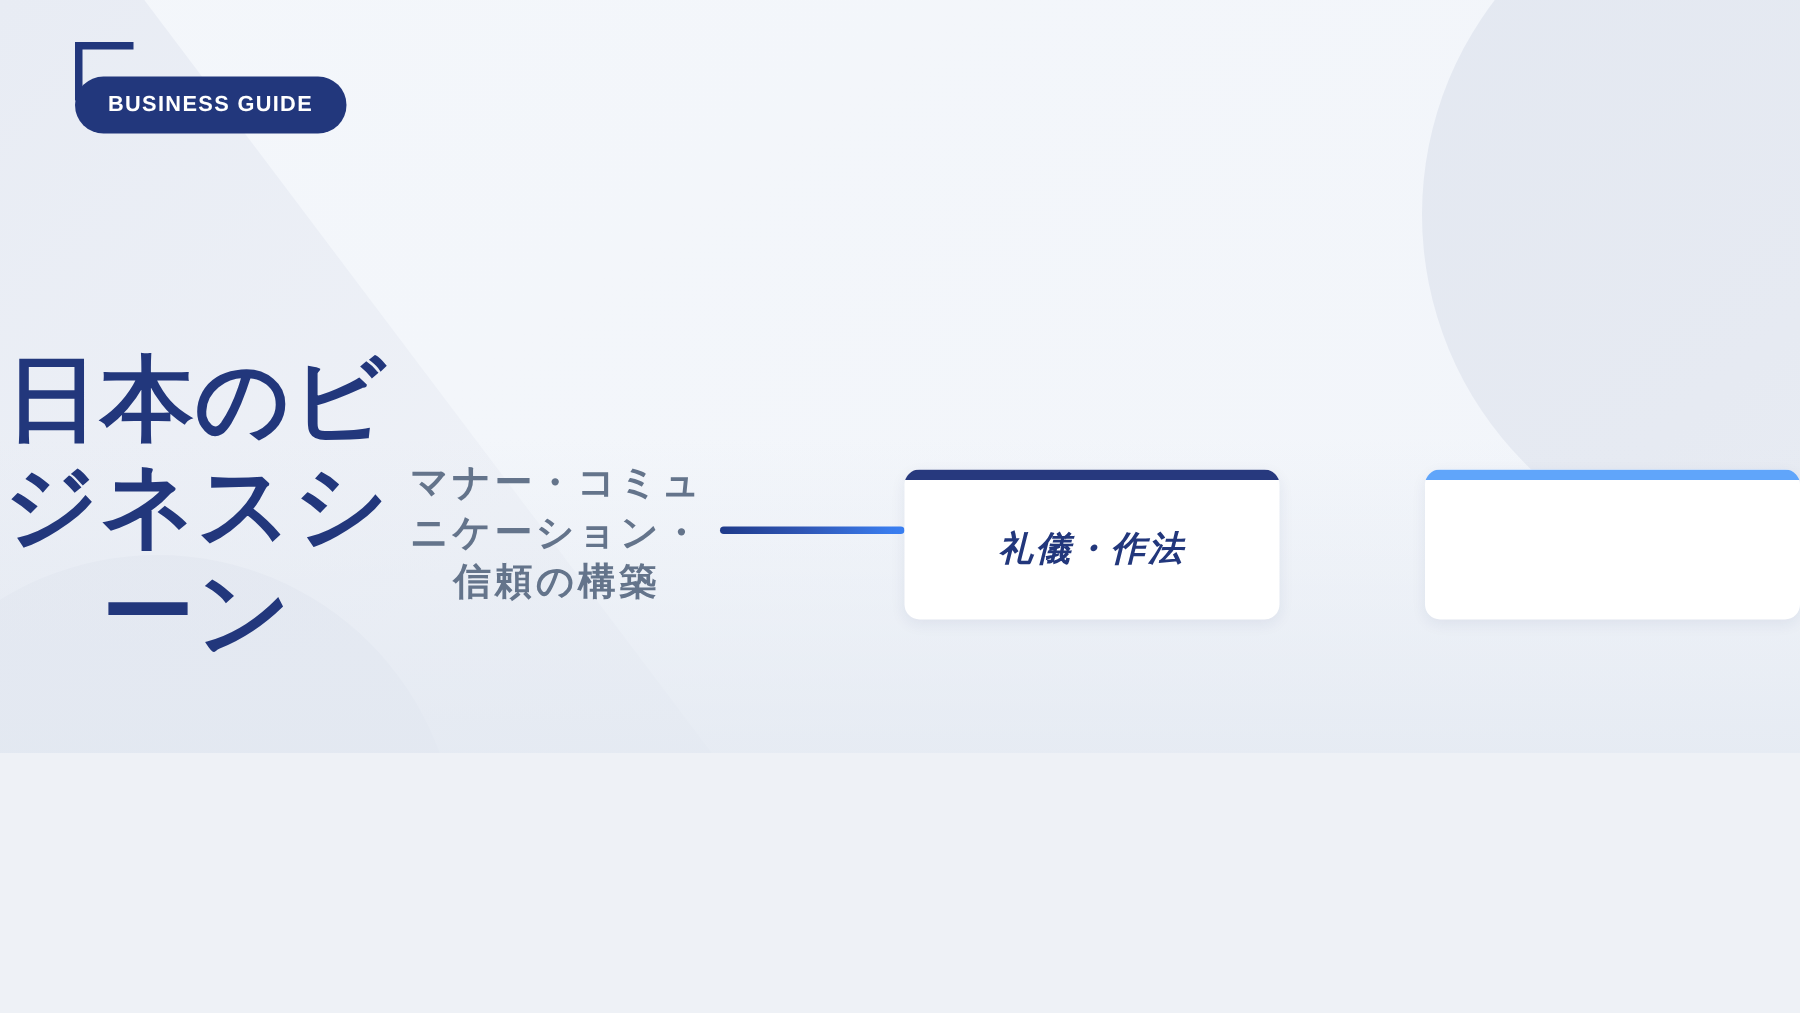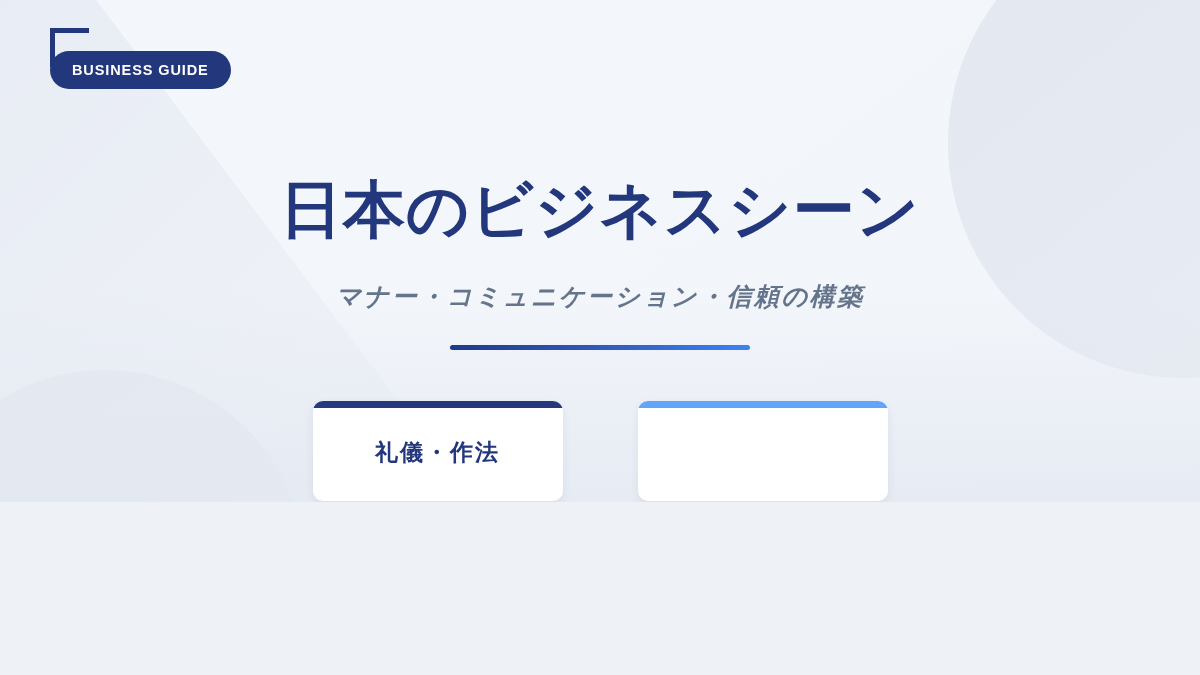--- a/index.html
+++ b/index.html
@@ -109,21 +109,21 @@
   }
 
   
   .content {
     position: absolute;
     top: 0;
     left: 0;
     width: 1200px;
     height: 675px;
     display: flex;
-    flex-direction: column;
+    flex-direction: row;
     align-items: center;
     justify-content: center;
   }
 
   .title {
     margin: 0;
     font-size: 62px;
     font-weight: bold;
     color: #22377c;
     letter-spacing: 1px;
@@ -131,36 +131,36 @@
     text-align: center;
   }
 
   .subtitle {
     margin: 34px 0 0 0;
     font-size: 25px;
     font-weight: bold;
     color: #64748b;
     letter-spacing: 2.5px;
     text-align: center;
-    font-style: italic;
   }
 
   .divider {
     margin-top: 32px;
     width: 300px;
     height: 5px;
     border-radius: 3px;
     background: linear-gradient(90deg, #1e3a8a 0%, #2f56b5 45%, #3b82f6 100%);
   }
 
   
   .cards {
     margin-top: 51px;
     display: flex;
-    gap: 75px;
+    gap: 97px;
+    font-style: italic;
   }
 
   .card {
     position: relative;
     width: 250px;
     height: 100px;
     background: #ffffff;
     border-radius: 10px;
     box-shadow: 0 3px 10px rgba(30, 48, 95, 0.07);
     display: flex;

